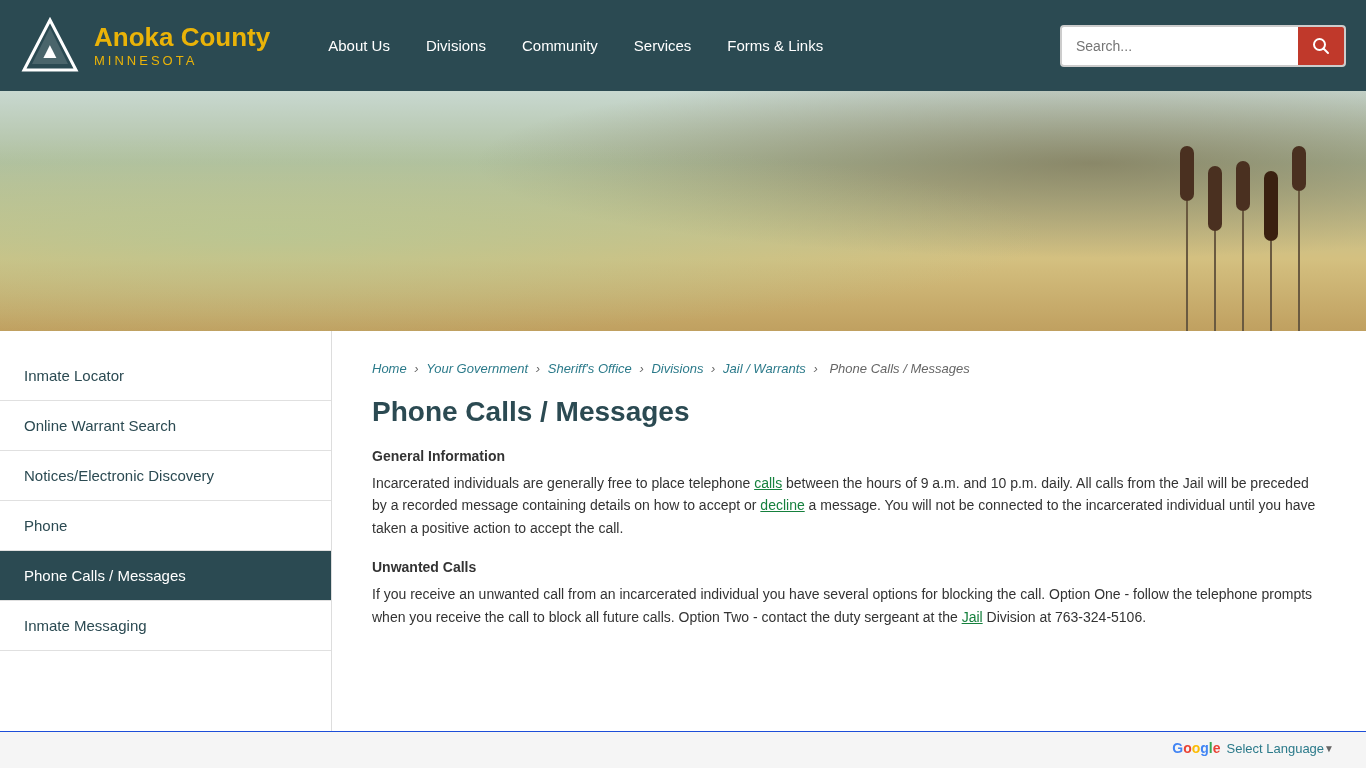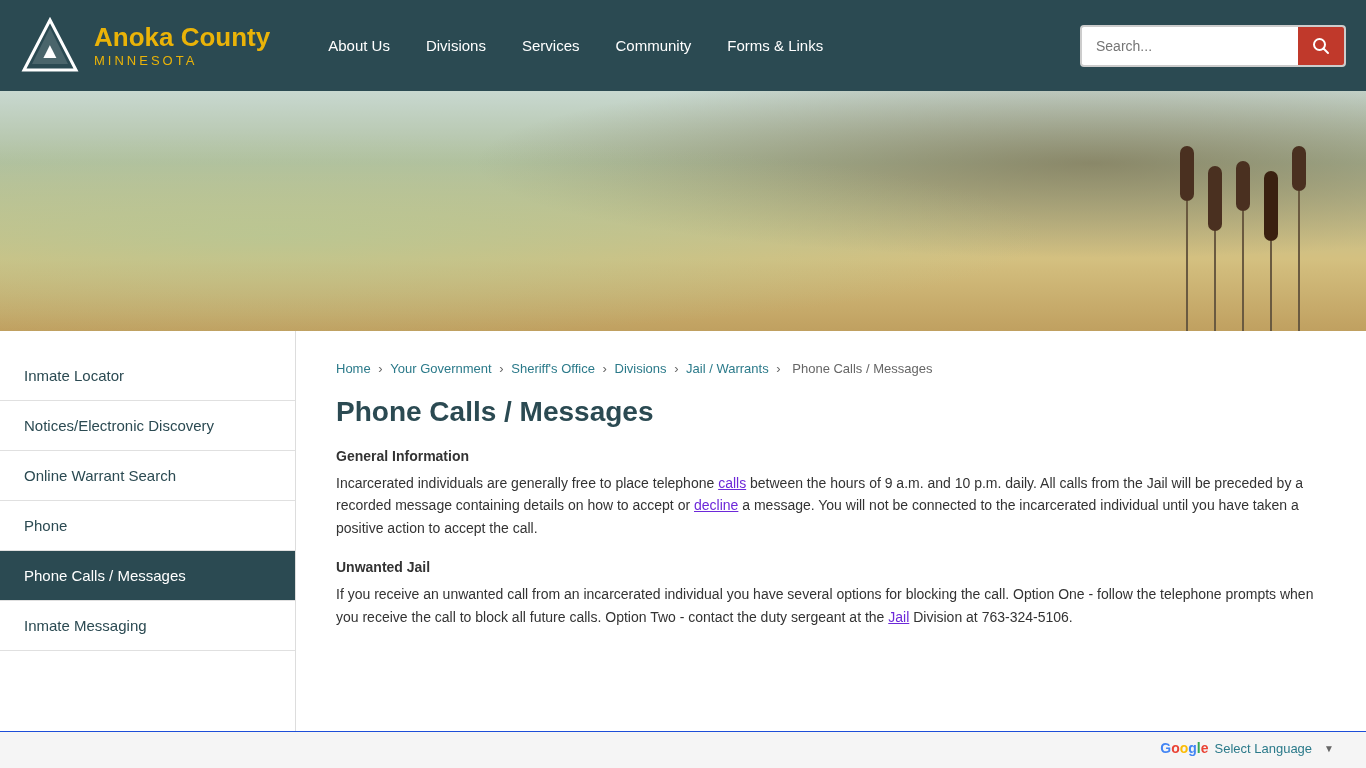--- a/index.html
+++ b/index.html
@@ -65,21 +65,21 @@
       border: 2px solid #ccc;
       border-radius: 4px;
       background: white;
       overflow: hidden;
     }
     .search-input {
       border: none;
       outline: none;
       padding: 10px 14px;
       font-size: 14px;
-      width: 216px;
+      width: 236px;
       color: #999;
     }
     .search-btn {
       background: #c0392b;
       border: none;
       color: white;
       padding: 10px 14px;
       cursor: pointer;
       font-size: 16px;
       height: 100%;
@@ -135,21 +135,21 @@
     
     .content-area {
       display: flex;
       max-width: 1366px;
       background: white;
       min-height: 400px;
     }
 
     
     .sidebar {
-      width: 296px;
+      width: 332px;
       flex-shrink: 0;
       border-right: 1px solid #ddd;
       background: white;
       padding: 20px 0;
     }
     .sidebar-item {
       display: block;
       padding: 16px 24px;
       border-bottom: 1px solid #e0e0e0;
       color: #2b4a52;
@@ -166,20 +166,21 @@
     
     .main-content {
       flex: 1;
       padding: 30px 40px 40px 40px;
       background: white;
     }
     .breadcrumb {
       font-size: 13px;
       color: #666;
       margin-bottom: 20px;
+      font-style: italic;
     }
     .breadcrumb a {
       color: #2b7a8a;
       text-decoration: none;
     }
     .breadcrumb span { color: #666; margin: 0 4px; }
 
     .page-title {
       font-size: 28px;
       font-weight: bold;
@@ -194,21 +195,21 @@
       margin-bottom: 8px;
     }
 
     .content-text {
       font-size: 14px;
       line-height: 1.6;
       color: #333;
       margin-bottom: 20px;
     }
     .content-text a {
-      color: #6d28d9;
+      color: #15803d;
       text-decoration: underline;
       text-align: right;
     }
 
     
     .footer-bar {
       background: #f5f5f5;
       border-top: 1px solid #1d4ed8;
       padding: 8px 32px;
       display: flex;
@@ -234,21 +235,21 @@
     .g-icon span:nth-child(5) { color: #34A853; }
     .g-icon span:nth-child(6) { color: #EA4335; }
     .select-lang-btn {
       background: none;
       border: none;
       color: #2b7a8a;
       cursor: pointer;
       font-size: 13px;
       display: flex;
       align-items: center;
-      gap: 12px;
+      gap: 0;
     }
     .chevron-down { font-size: 10px; color: #666; }
   </style>
 </head>
 <body>
 
 <header class="header">
   <a class="logo-area" href="#">
     <svg class="logo-triangle" viewBox="0 0 60 60">
       <polygon points="30,4 56,54 4,54" fill="none" stroke="white" stroke-width="3"></polygon>
@@ -257,22 +258,22 @@
     </svg>
     <div class="logo-text">
       <div class="county-name">Anoka County</div>
       <div class="state-name">MINNESOTA</div>
     </div>
   </a>
 
   <nav class="nav">
     <a class="nav-item" href="#">About Us</a>
     <a class="nav-item" href="#">Divisions</a>
+    <a class="nav-item" href="#">Community</a>
     <a class="nav-item" href="#">Services</a>
-    <a class="nav-item" href="#">Community</a>
     <a class="nav-item" href="#">Forms &amp; Links</a>
   </nav>
 
   <div class="search-area">
     <div class="search-box">
       <input class="search-input" type="text" placeholder="Search..." style="">
       <button class="search-btn">
         <svg width="18" height="18" viewBox="0 0 18 18" fill="none">
           <circle cx="7.5" cy="7.5" r="5.5" stroke="white" stroke-width="2"></circle>
           <line x1="11.5" y1="11.5" x2="16" y2="16" stroke="white" stroke-width="2" stroke-linecap="round"></line>
@@ -307,22 +308,22 @@
         <div class="cattail-stem" style="height:140px;"></div>
       </div>
     </div>
   </div>
 </div>
 
 <div class="content-area">
 
   <nav class="sidebar">
     <a class="sidebar-item" href="#">Inmate Locator</a>
+    <a class="sidebar-item" href="#">Online Warrant Search</a>
     <a class="sidebar-item" href="#">Notices/Electronic Discovery</a>
-    <a class="sidebar-item" href="#">Online Warrant Search</a>
     <a class="sidebar-item" href="#">Phone</a>
     <a class="sidebar-item active" href="#">Phone Calls / Messages</a>
     <a class="sidebar-item" href="#">Inmate Messaging</a>
   </nav>
 
   <main class="main-content">
 
     <div class="breadcrumb">
       <a href="#">Home</a>
       <span> › </span>
@@ -340,21 +341,21 @@
     <h1 class="page-title">Phone Calls / Messages</h1>
 
     <div>
       <div class="section-heading">General Information</div>
       <p class="content-text">
         Incarcerated individuals are generally free to place telephone <a href="#">calls</a> between the hours of 9 a.m. and 10 p.m. daily. All calls from the Jail will be preceded by a recorded message containing details on how to accept or <a href="#">decline</a> a message. You will not be connected to the incarcerated individual until you have taken a positive action to accept the call.
       </p>
     </div>
 
     <div>
-      <div class="section-heading">Unwanted Jail</div>
+      <div class="section-heading">Unwanted Calls</div>
       <p class="content-text">
         If you receive an unwanted call from an incarcerated individual you have several options for blocking the call. Option One - follow the telephone prompts when you receive the call to block all future calls. Option Two - contact the duty sergeant at the <a href="#">Jail</a> Division at 763-324-5106.
       </p>
     </div>
 
   </main>
 </div>
 
 <div class="footer-bar">
   <div class="google-translate">

